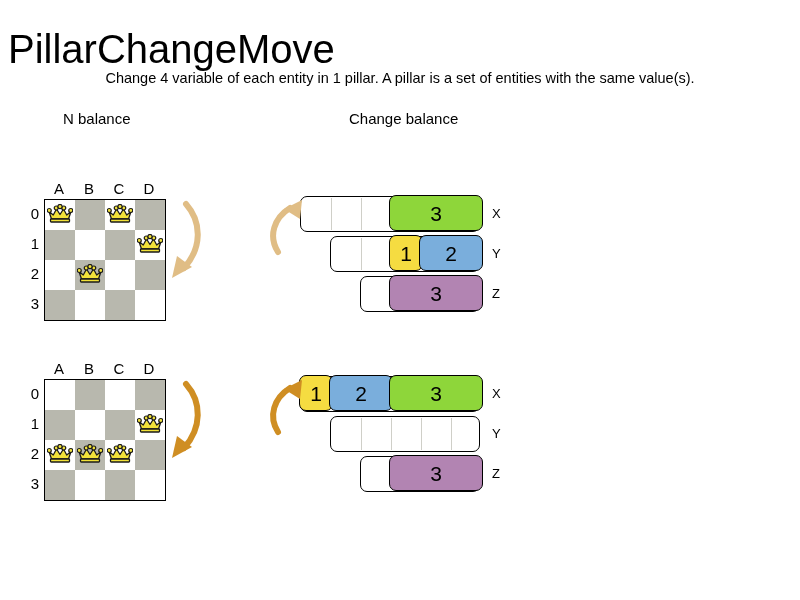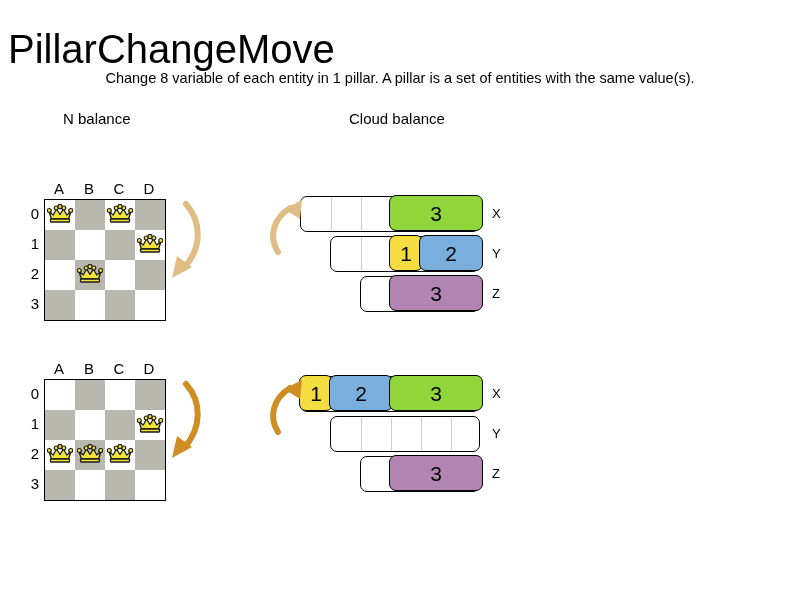--- a/index.html
+++ b/index.html
@@ -170,24 +170,24 @@
   .arrow svg { display: block; overflow: visible; }
   #arrow-board-1 { left: 166px; top: 196px; }
   #arrow-board-2 { left: 166px; top: 376px; }
   #arrow-cloud-1 { left: 266px; top: 196px; }
   #arrow-cloud-2 { left: 266px; top: 376px; }
 </style>
 </head>
 <body>
 
 <div id="page-title">PillarChangeMove</div>
-<div id="page-subtitle">Change 8 variable of each entity in 1 pillar. A pillar is a set of entities with the same value(s).</div>
+<div id="page-subtitle">Change 4 variable of each entity in 1 pillar. A pillar is a set of entities with the same value(s).</div>
 
 <div id="heading-nqueens" class="section-heading">N balance</div>
-<div id="heading-cloud" class="section-heading">Cloud balance</div>
+<div id="heading-cloud" class="section-heading">Change balance</div>
 
 <div id="board-block-1" class="board-block">
     <div class="col-labels">
       <div class="col-label" style="left: 0px;">A</div>
       <div class="col-label" style="left: 30px;">B</div>
       <div class="col-label" style="left: 60px;">C</div>
       <div class="col-label" style="left: 90px;">D</div>
     </div>
     <div class="row-labels">
       <div class="row-label" style="top: 0px;">0</div>

